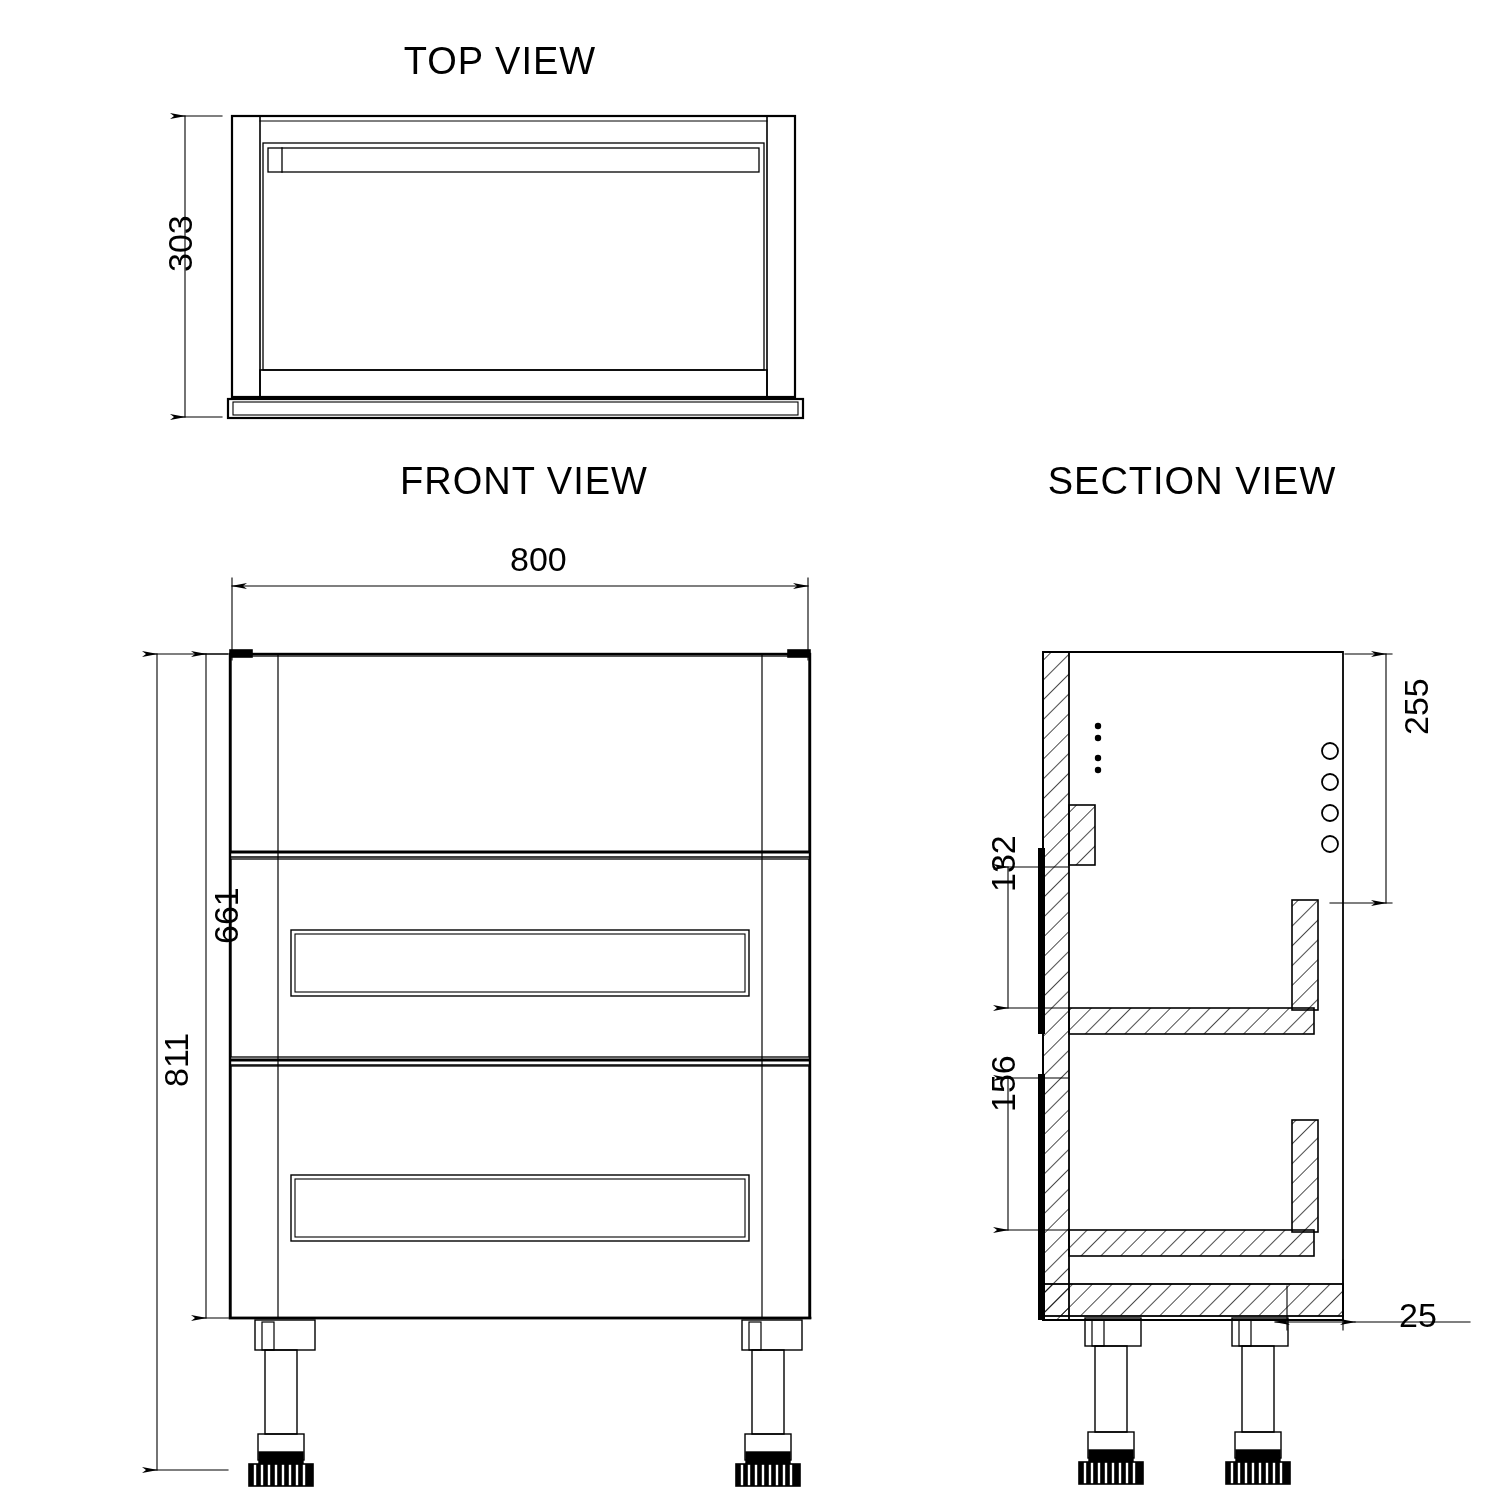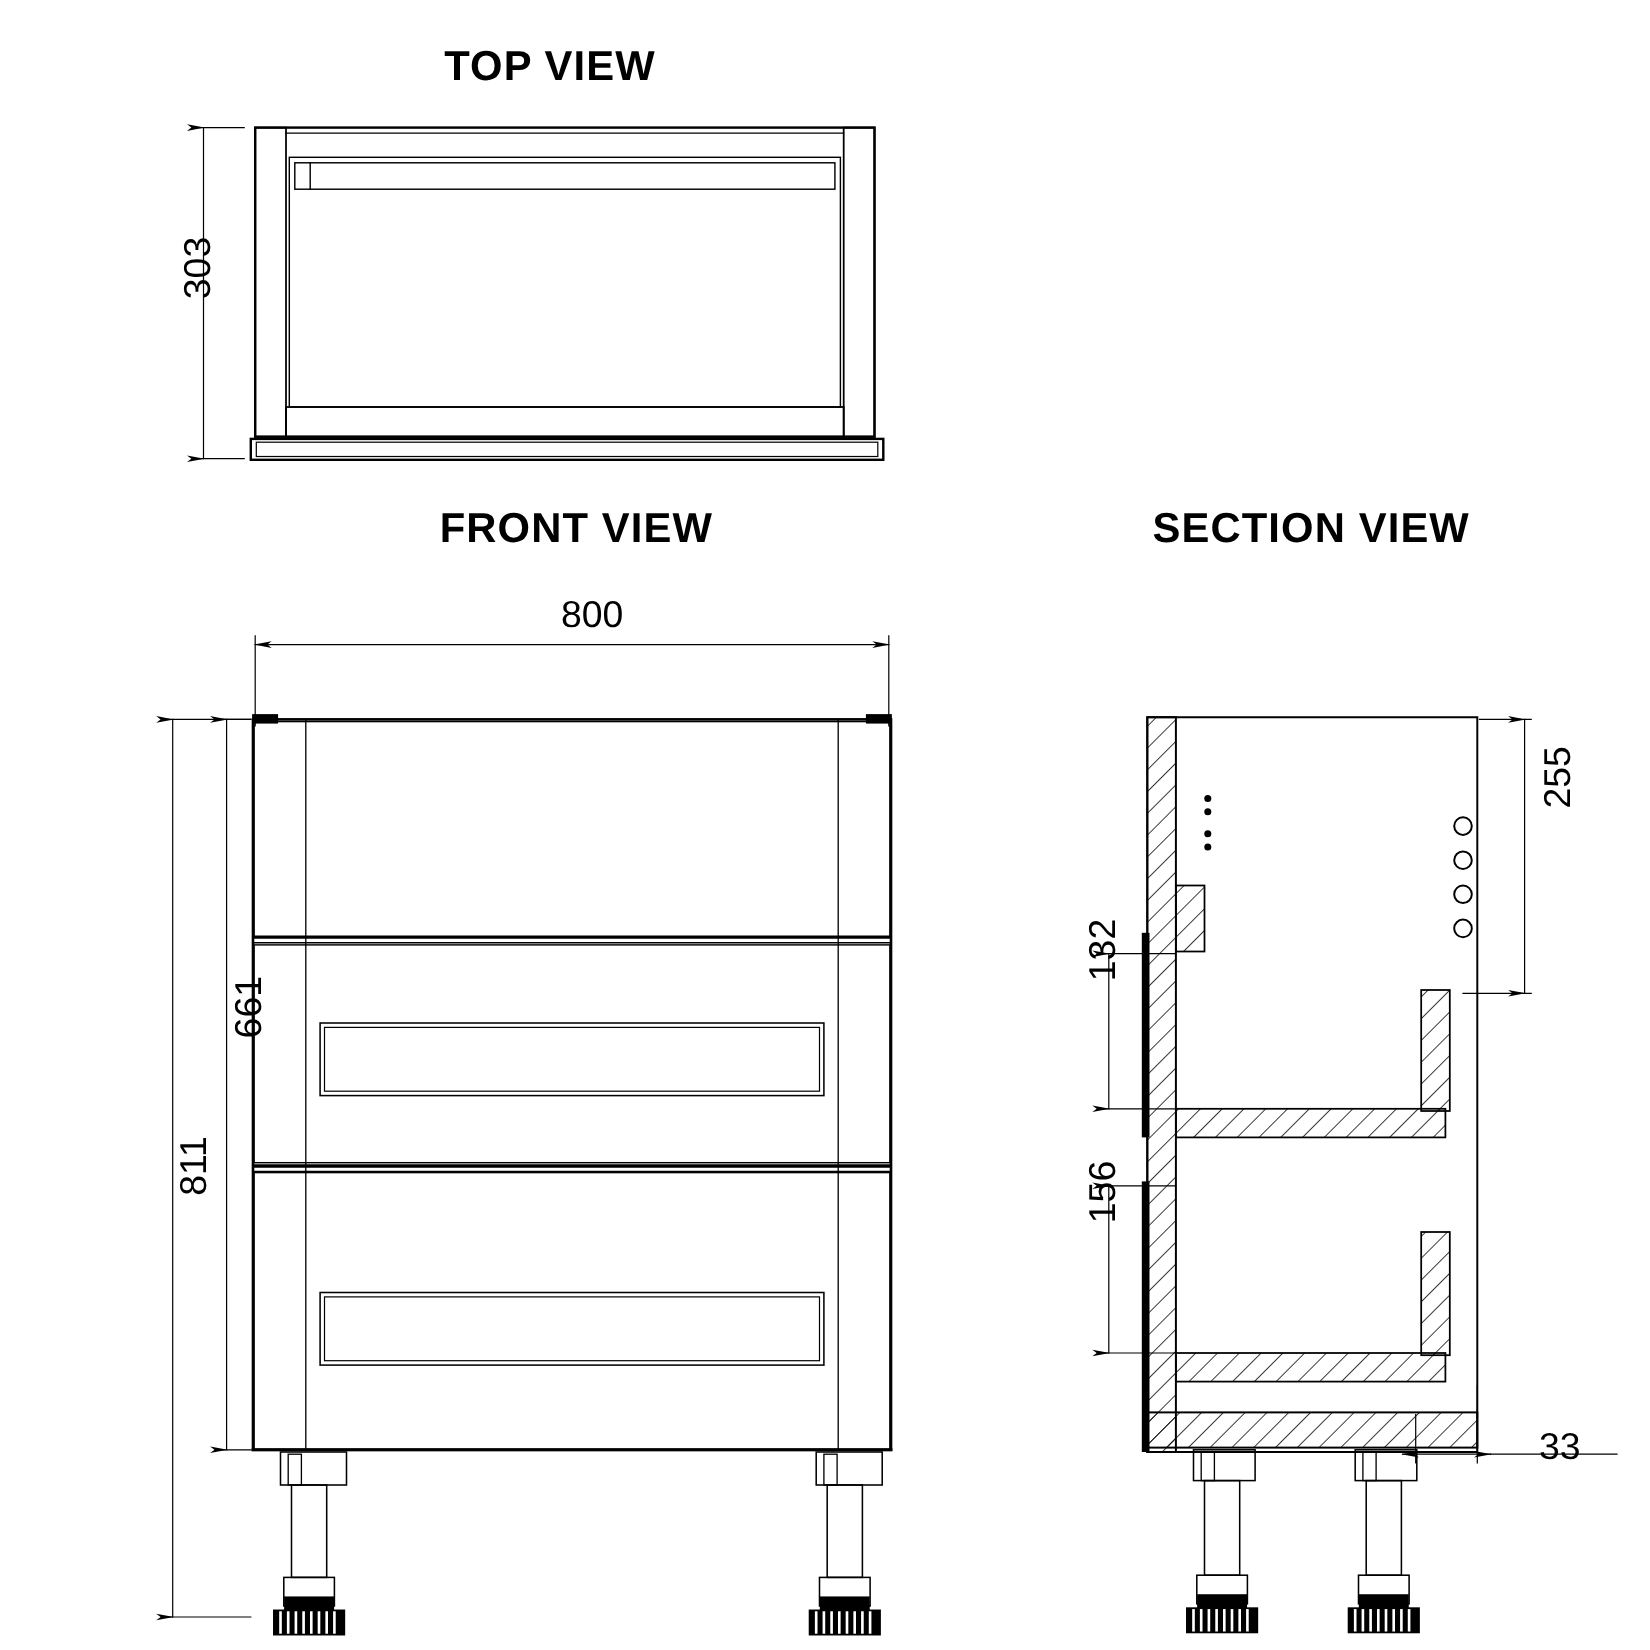--- a/index.html
+++ b/index.html
@@ -12,21 +12,21 @@
     width: 1500px;
     height: 1500px;
     background: #ffffff;
     font-family: "Liberation Sans", sans-serif;
     overflow: hidden;
   }
   .view-title {
     position: absolute;
     font-family: "Liberation Sans", sans-serif;
     font-size: 38px;
-    font-weight: 700;
+    font-weight: 400;
     letter-spacing: 1px;
     color: #000000;
     white-space: nowrap;
     transform: translateX(-50%);
   }
   .dim-text {
     position: absolute;
     font-family: "Liberation Sans", sans-serif;
     font-size: 34px;
     color: #000000;
@@ -61,21 +61,21 @@
   <div class="dim-text vert" style="left:207px; top:944px;">661</div>
 
   <div class="dim-text vert" style="left:157px; top:1087px;">811</div>
 
   <div class="dim-text vert" style="left:1397px; top:735px;">255</div>
 
   <div class="dim-text vert" style="left:984px; top:892px;">132</div>
 
   <div class="dim-text vert" style="left:984px; top:1112px;">156</div>
 
-  <div class="dim-text" style="left:1399px; top:1296px;">33</div>
+  <div class="dim-text" style="left:1399px; top:1296px;">25</div>
 
   <svg class="layer" viewBox="0 0 1500 1500" xmlns="http://www.w3.org/2000/svg">
     <defs>
       <marker id="arrUp" markerWidth="10" markerHeight="16" refX="5" refY="1" orient="auto" markerUnits="userSpaceOnUse">
         <path d="M5,0 L8,16 L5,12 L2,16 Z" fill="#000"></path>
       </marker>
       <marker id="arrDown" markerWidth="10" markerHeight="16" refX="5" refY="1" orient="auto" markerUnits="userSpaceOnUse">
         <path d="M5,0 L8,16 L5,12 L2,16 Z" fill="#000"></path>
       </marker>
       <marker id="arrL" markerWidth="16" markerHeight="10" refX="1" refY="5" orient="auto" markerUnits="userSpaceOnUse">

